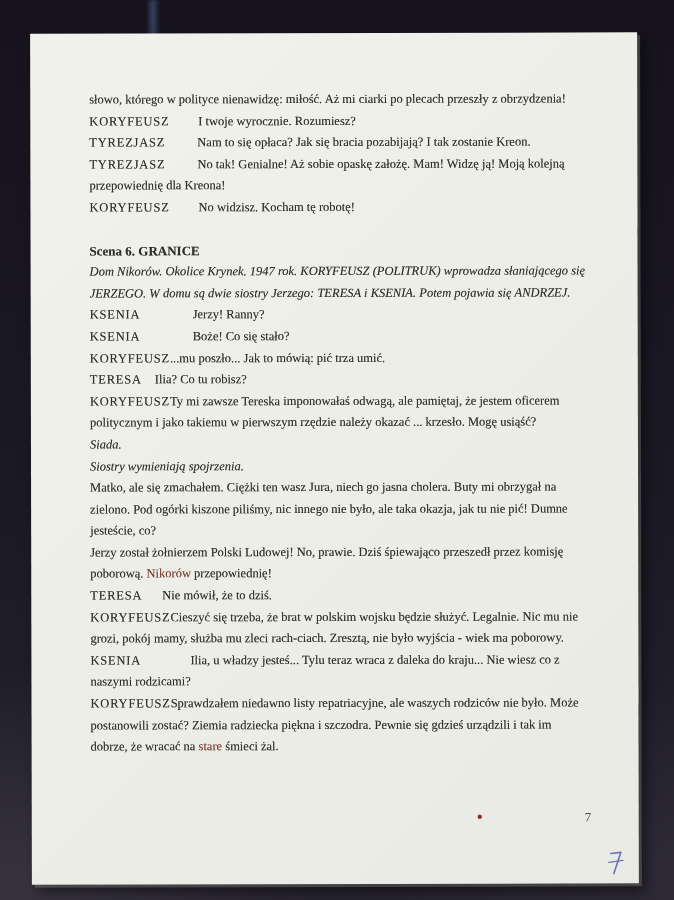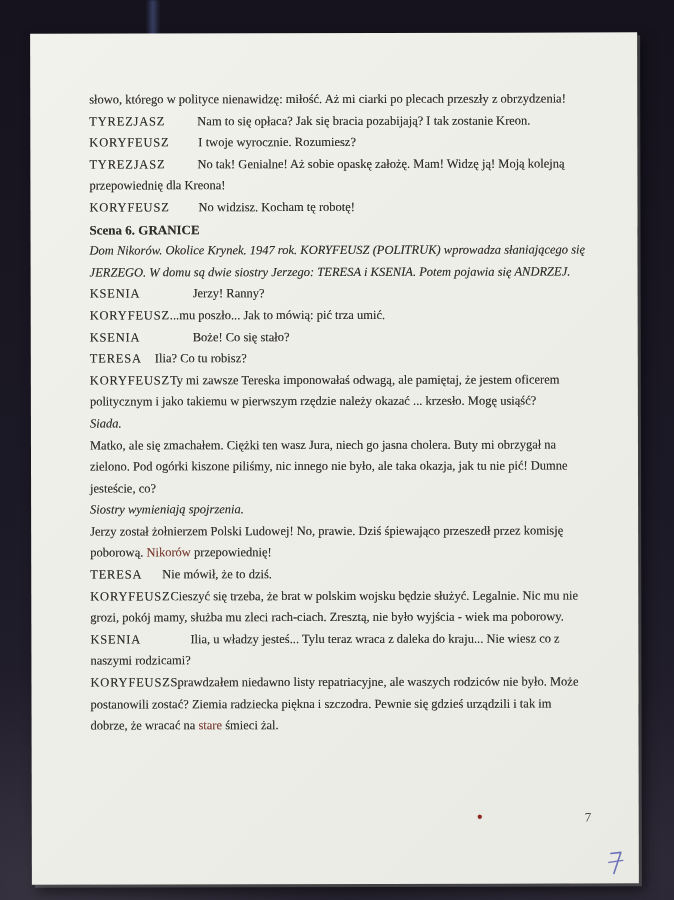--- a/index.html
+++ b/index.html
@@ -27,21 +27,21 @@
     background:linear-gradient(135deg,#f1f2ec 0%,#edeee8 45%,#e9eae4 100%);
     box-shadow:3px 3px 0 rgba(150,150,143,.35), 6px 7px 14px rgba(0,0,0,.55);
     transform:rotate(-0.12deg);
   }
   .script-body{
     position:absolute;left:59px;top:56px;width:501px;
     font-size:12.5px;line-height:21.6px;color:#302e2c;
     text-shadow:0 0 .6px rgba(70,64,58,.55);
   }
   .para{margin:0;}
-  .para.gap{}
+  .para.gap{margin-top:21px;}
   .para.italic{font-style:italic;}
   .para.bold{font-weight:bold;font-size:13px;}
   .speaker{letter-spacing:.8px;}
   .speaker.tabbed{display:inline-block;letter-spacing:.8px;}
   .red-word{color:#7a4036;text-shadow:0 0 .6px rgba(140,70,55,.5);}
   .page-number{
     position:absolute;left:536px;top:777px;width:24px;text-align:right;
     font-size:13px;color:#4c4b48;letter-spacing:.5px;
   }
   .red-dot{
@@ -52,34 +52,34 @@
 </style>
 </head>
 <body>
 
 <div class="backdrop"></div>
 <div class="light-streak"></div>
 
 <div class="paper">
   <div class="script-body" id="script-body">
       <div class="para"><span>słowo, którego w polityce nienawidzę: miłość. Aż mi ciarki po plecach przeszły z obrzydzenia!</span></div>
+      <div class="para"><span class="speaker tabbed" style="width: 109px;">KORYFEUSZ</span><span>I twoje wyrocznie. Rozumiesz?</span></div>
       <div class="para"><span class="speaker tabbed" style="width: 108px;">TYREZJASZ</span><span>Nam to się opłaca? Jak się bracia pozabijają? I tak zostanie Kreon.</span></div>
-      <div class="para"><span class="speaker tabbed" style="width: 109px;">KORYFEUSZ</span><span>I twoje wyrocznie. Rozumiesz?</span></div>
       <div class="para"><span class="speaker tabbed" style="width: 108px;">TYREZJASZ</span><span>No tak! Genialne! Aż sobie opaskę założę. Mam! Widzę ją! Moją kolejną przepowiednię dla Kreona!</span></div>
       <div class="para"><span class="speaker tabbed" style="width: 109px;">KORYFEUSZ</span><span>No widzisz. Kocham tę robotę!</span></div>
       <div class="para bold gap"><span>Scena 6. GRANICE</span></div>
       <div class="para italic"><span>Dom Nikorów. Okolice Krynek. 1947 rok. KORYFEUSZ (POLITRUK) wprowadza słaniającego się JERZEGO. W domu są dwie siostry Jerzego: TERESA i KSENIA. Potem pojawia się ANDRZEJ.</span></div>
       <div class="para"><span class="speaker tabbed" style="width: 103px;">KSENIA</span><span>Jerzy! Ranny?</span></div>
+      <div class="para"><span class="speaker tabbed" style="width: 103px;">KSENIA</span><span>Boże! Co się stało?</span></div>
       <div class="para"><span class="speaker">KORYFEUSZ</span><span>...mu poszło... Jak to mówią: pić trza umić.</span></div>
-      <div class="para"><span class="speaker tabbed" style="width: 103px;">KSENIA</span><span>Boże! Co się stało?</span></div>
       <div class="para"><span class="speaker tabbed" style="width: 65px;">TERESA</span><span>Ilia? Co tu robisz?</span></div>
       <div class="para"><span class="speaker">KORYFEUSZ</span><span>Ty mi zawsze Tereska imponowałaś odwagą, ale pamiętaj, że jestem oficerem politycznym i jako takiemu w pierwszym rzędzie należy okazać ... krzesło. Mogę usiąść?</span></div>
       <div class="para italic"><span>Siada.</span></div>
+      <div class="para italic"><span>Siostry wymieniają spojrzenia.</span></div>
       <div class="para"><span>Matko, ale się zmachałem. Ciężki ten wasz Jura, niech go jasna cholera. Buty mi obrzygał na zielono. Pod ogórki kiszone piliśmy, nic innego nie było, ale taka okazja, jak tu nie pić! Dumne jesteście, co?</span></div>
-      <div class="para italic"><span>Siostry wymieniają spojrzenia.</span></div>
       <div class="para"><span>Jerzy został żołnierzem Polski Ludowej! No, prawie. Dziś śpiewająco przeszedł przez komisję poborową. </span><span class="red-word">Nikorów</span><span> przepowiednię!</span></div>
       <div class="para"><span class="speaker tabbed" style="width: 72px;">TERESA</span><span>Nie mówił, że to dziś.</span></div>
       <div class="para"><span class="speaker">KORYFEUSZ</span><span>Cieszyć się trzeba, że brat w polskim wojsku będzie służyć. Legalnie. Nic mu nie grozi, pokój mamy, służba mu zleci rach-ciach. Zresztą, nie było wyjścia - wiek ma poborowy.</span></div>
       <div class="para"><span class="speaker tabbed" style="width: 100px;">KSENIA</span><span>Ilia, u władzy jesteś... Tylu teraz wraca z daleka do kraju... Nie wiesz co z naszymi rodzicami?</span></div>
       <div class="para"><span class="speaker">KORYFEUSZ</span><span>Sprawdzałem niedawno listy repatriacyjne, ale waszych rodziców nie było. Może postanowili zostać? Ziemia radziecka piękna i szczodra. Pewnie się gdzieś urządzili i tak im dobrze, że wracać na </span><span class="red-word">stare</span><span> śmieci żal.</span></div>
     </div>
 
   <div class="red-dot"></div>
 
   <div class="page-number">7</div>

